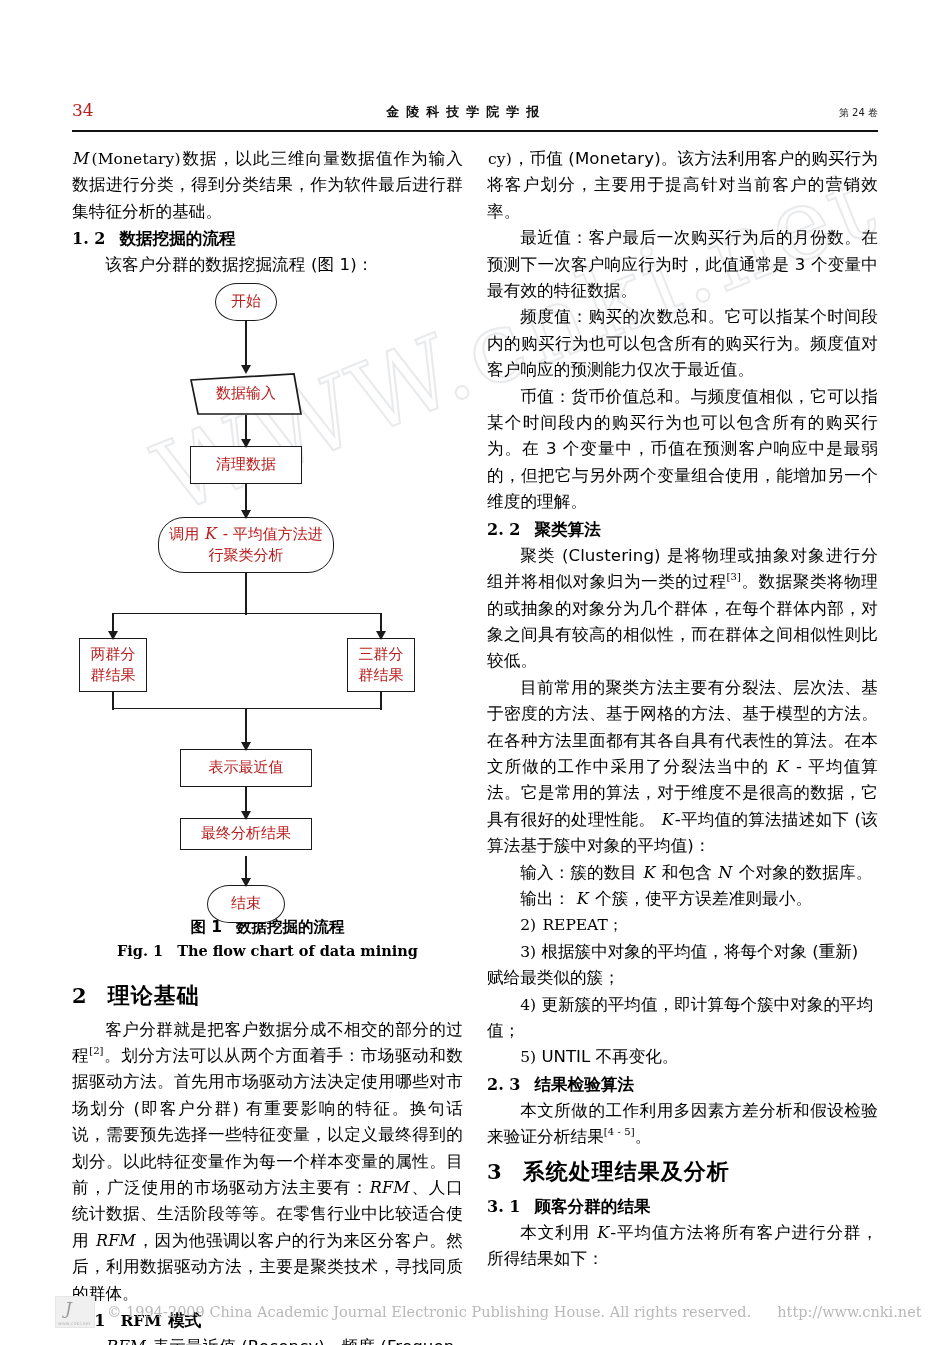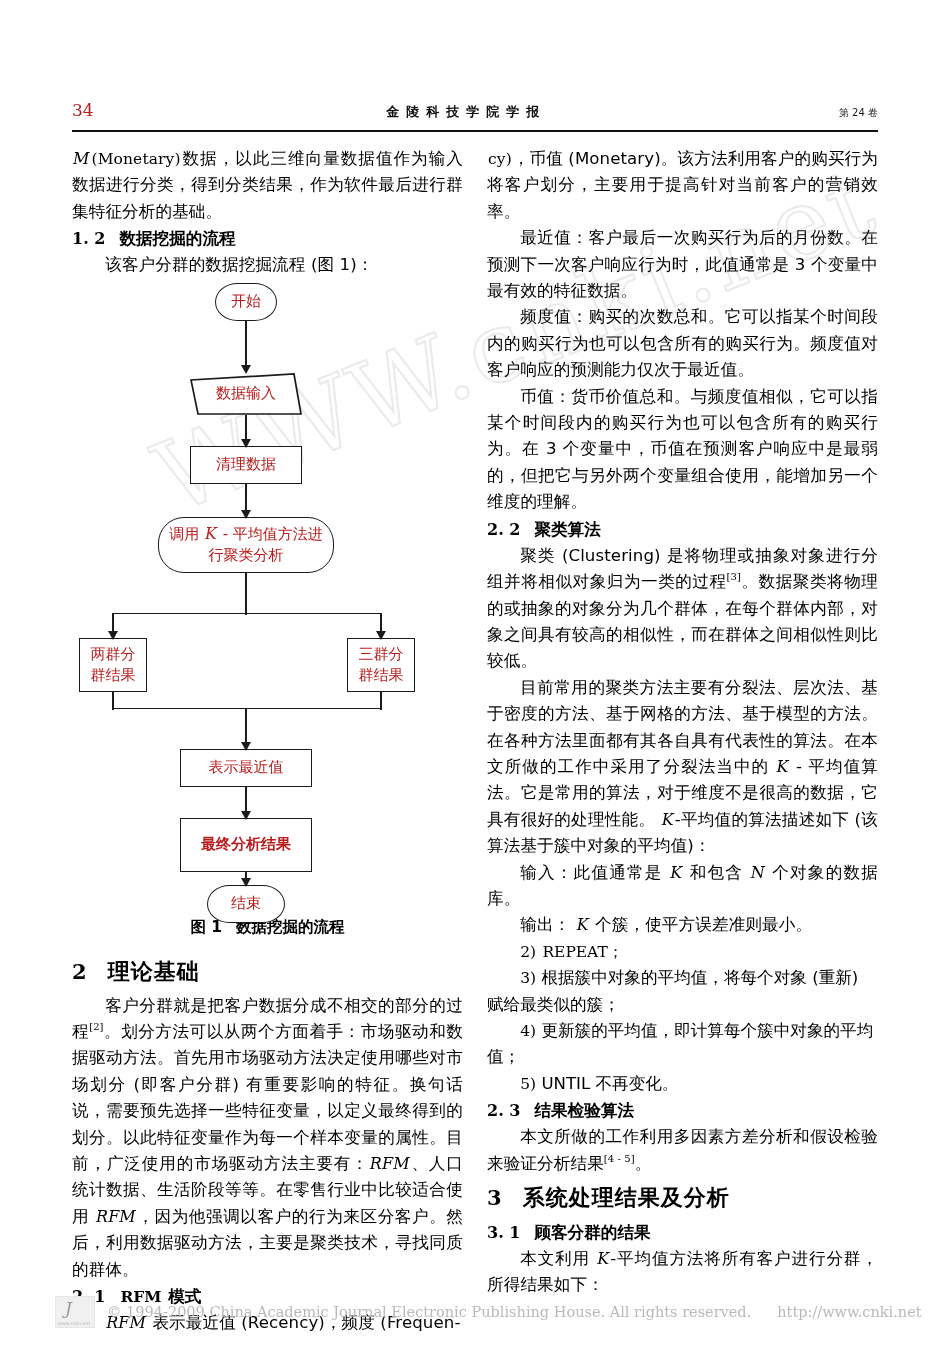--- a/index.html
+++ b/index.html
@@ -336,35 +336,36 @@
       <div class="fc-line" style="left:40px; top:425px; width:270px; height:1.8px;"></div>
       <div class="fc-line" style="left:173px; top:425px; width:1.8px; height:38px;"></div>
       <div class="fc-arrow" style="left:169px; top:459px;"></div>
 
       <div class="fc-node" style="left:108px; top:466px; width:132px; height:38px;">
         <span>表示最近值</span>
       </div>
       <div class="fc-line" style="left:173px; top:504px; width:1.8px; height:28px;"></div>
       <div class="fc-arrow" style="left:169px; top:528px;"></div>
 
-      <div class="fc-node" style="left:108px; top:535px; width:132px; height:54px;font-weight:bold;">
+      <div class="fc-node" style="left:108px; top:535px; width:132px; height:32px;">
         <span>最终分析结果</span>
       </div>
       <div class="fc-line" style="left:173px; top:573px; width:1.8px; height:26px;"></div>
       <div class="fc-arrow" style="left:169px; top:595px;"></div>
 
       <div class="fc-node fc-term" style="left:135px; top:602px; width:78px; height:38px;">
         <span>结束</span>
       </div>
     </div>
 
     <div style="height:64px;"></div>
 
     <div class="fig-caption">
       <div class="cn"><span class="lbl">图 1</span><span>数据挖掘的流程</span></div>
+      <div class="en"><span class="lbl">Fig. 1</span><span>The flow chart of data mining</span></div>
     </div>
 
     <div class="spacer-md"></div>
 
     <h2 class="sec"><span class="num">2</span><span>理论基础</span></h2>
 
     <p class="body indent"><span>客户分群就是把客户数据分成不相交的部分的过程</span><sup class="ref">[2]</sup><span>。划分方法可以从两个方面着手：市场驱动和数据驱动方法。首先用市场驱动方法决定使用哪些对市场划分 (即客户分群) 有重要影响的特征。换句话说，需要预先选择一些特征变量，以定义最终得到的划分。以此特征变量作为每一个样本变量的属性。目前，广泛使用的市场驱动方法主要有：</span><span class="lat">RFM</span><span>、人口统计数据、生活阶段等等。在零售行业中比较适合使用 </span><span class="lat">RFM</span><span>，因为他强调以客户的行为来区分客户。然后，利用数据驱动方法，主要是聚类技术，寻找同质的群体。</span></p>
 
     <h3 class="sub"><span class="num">2. 1</span><span class="latr" style="font-weight:bold;">RFM</span><span> 模式</span></h3>
 
@@ -380,21 +381,21 @@
     <p class="body indent">频度值：购买的次数总和。它可以指某个时间段内的购买行为也可以包含所有的购买行为。频度值对客户响应的预测能力仅次于最近值。</p>
 
     <p class="body indent">币值：货币价值总和。与频度值相似，它可以指某个时间段内的购买行为也可以包含所有的购买行为。在 3 个变量中，币值在预测客户响应中是最弱的，但把它与另外两个变量组合使用，能增加另一个维度的理解。</p>
 
     <h3 class="sub"><span class="num">2. 2</span><span>聚类算法</span></h3>
 
     <p class="body indent"><span>聚类 (Clustering) 是将物理或抽象对象进行分组并将相似对象归为一类的过程</span><sup class="ref">[3]</sup><span>。数据聚类将物理的或抽象的对象分为几个群体，在每个群体内部，对象之间具有较高的相似性，而在群体之间相似性则比较低。</span></p>
 
     <p class="body indent"><span>目前常用的聚类方法主要有分裂法、层次法、基于密度的方法、基于网格的方法、基于模型的方法。在各种方法里面都有其各自具有代表性的算法。在本文所做的工作中采用了分裂法当中的 </span><span class="lat">K</span><span> - 平均值算法。它是常用的算法，对于维度不是很高的数据，它具有很好的处理性能。 </span><span class="lat">K</span><span>-平均值的算法描述如下 (该算法基于簇中对象的平均值)：</span></p>
 
-    <p class="body indent"><span>输入：此值通常是 </span><span class="lat">K</span><span> 和包含 </span><span class="lat">N</span><span> 个对象的数据库。</span></p>
+    <p class="body indent"><span>输入：簇的数目 </span><span class="lat">K</span><span> 和包含 </span><span class="lat">N</span><span> 个对象的数据库。</span></p>
 
     <p class="body indent"><span>输出： </span><span class="lat">K</span><span> 个簇，使平方误差准则最小。</span></p>
 
 
     <p class="stepline"><span class="idx">2)</span>&nbsp;<span class="latr">REPEAT；</span></p>
 
     <p class="stepline"><span class="idx">3)</span>&nbsp;<span>根据簇中对象的平均值，将每个对象 (重新) 赋给最类似的簇；</span></p>
 
     <p class="stepline"><span class="idx">4)</span>&nbsp;<span>更新簇的平均值，即计算每个簇中对象的平均值；</span></p>
 

